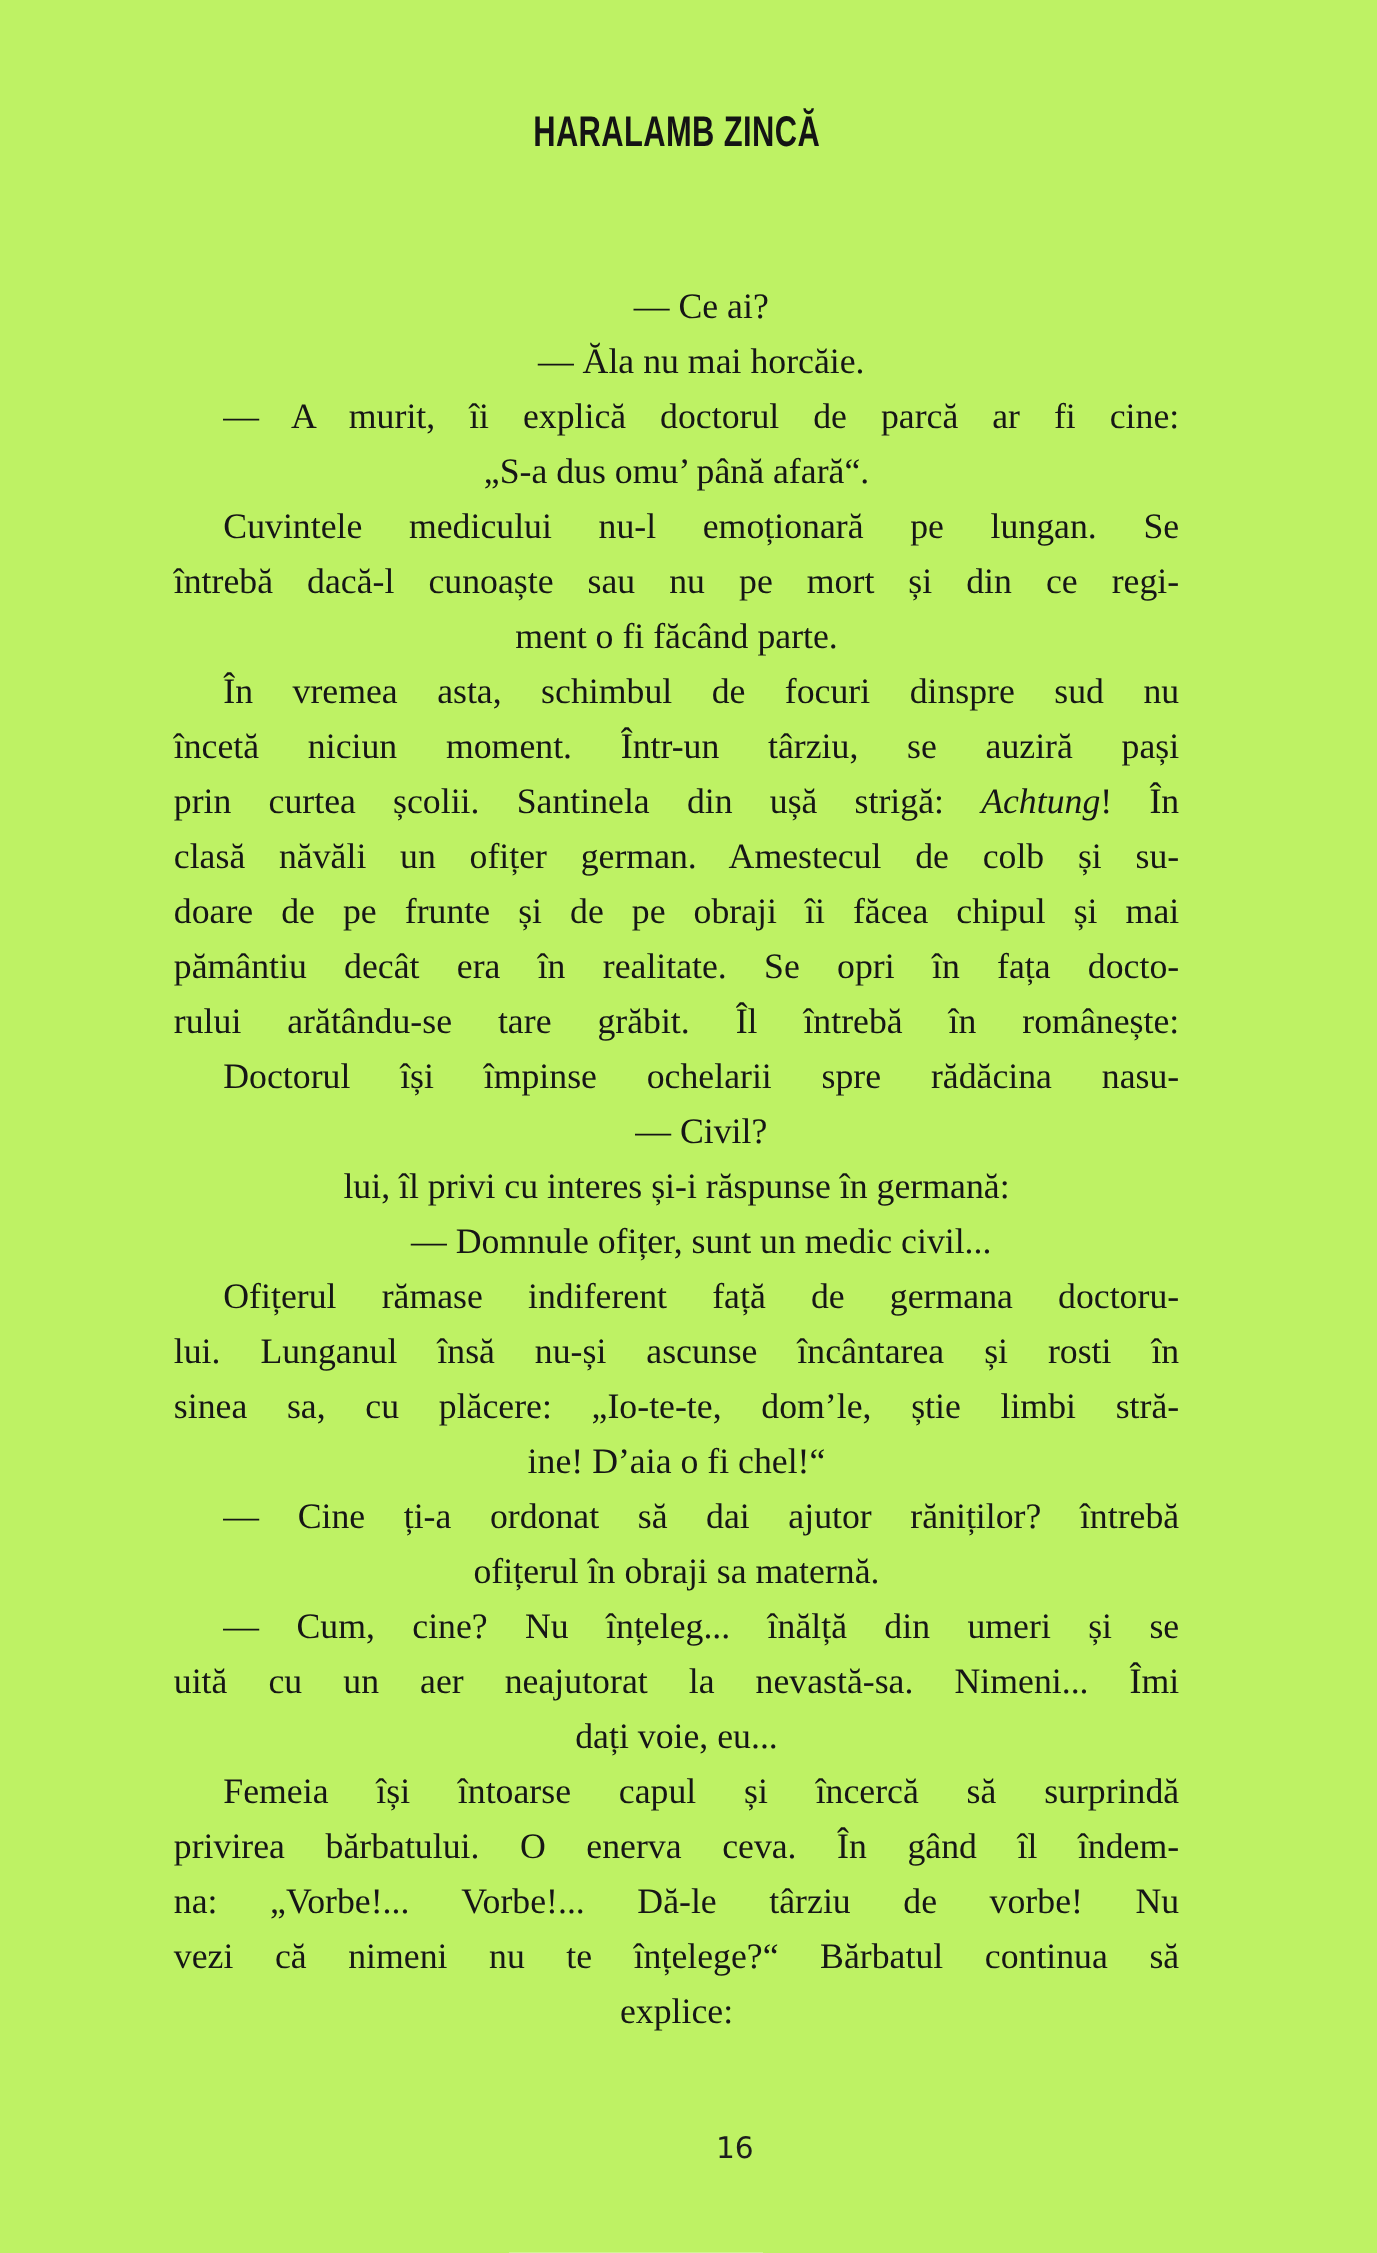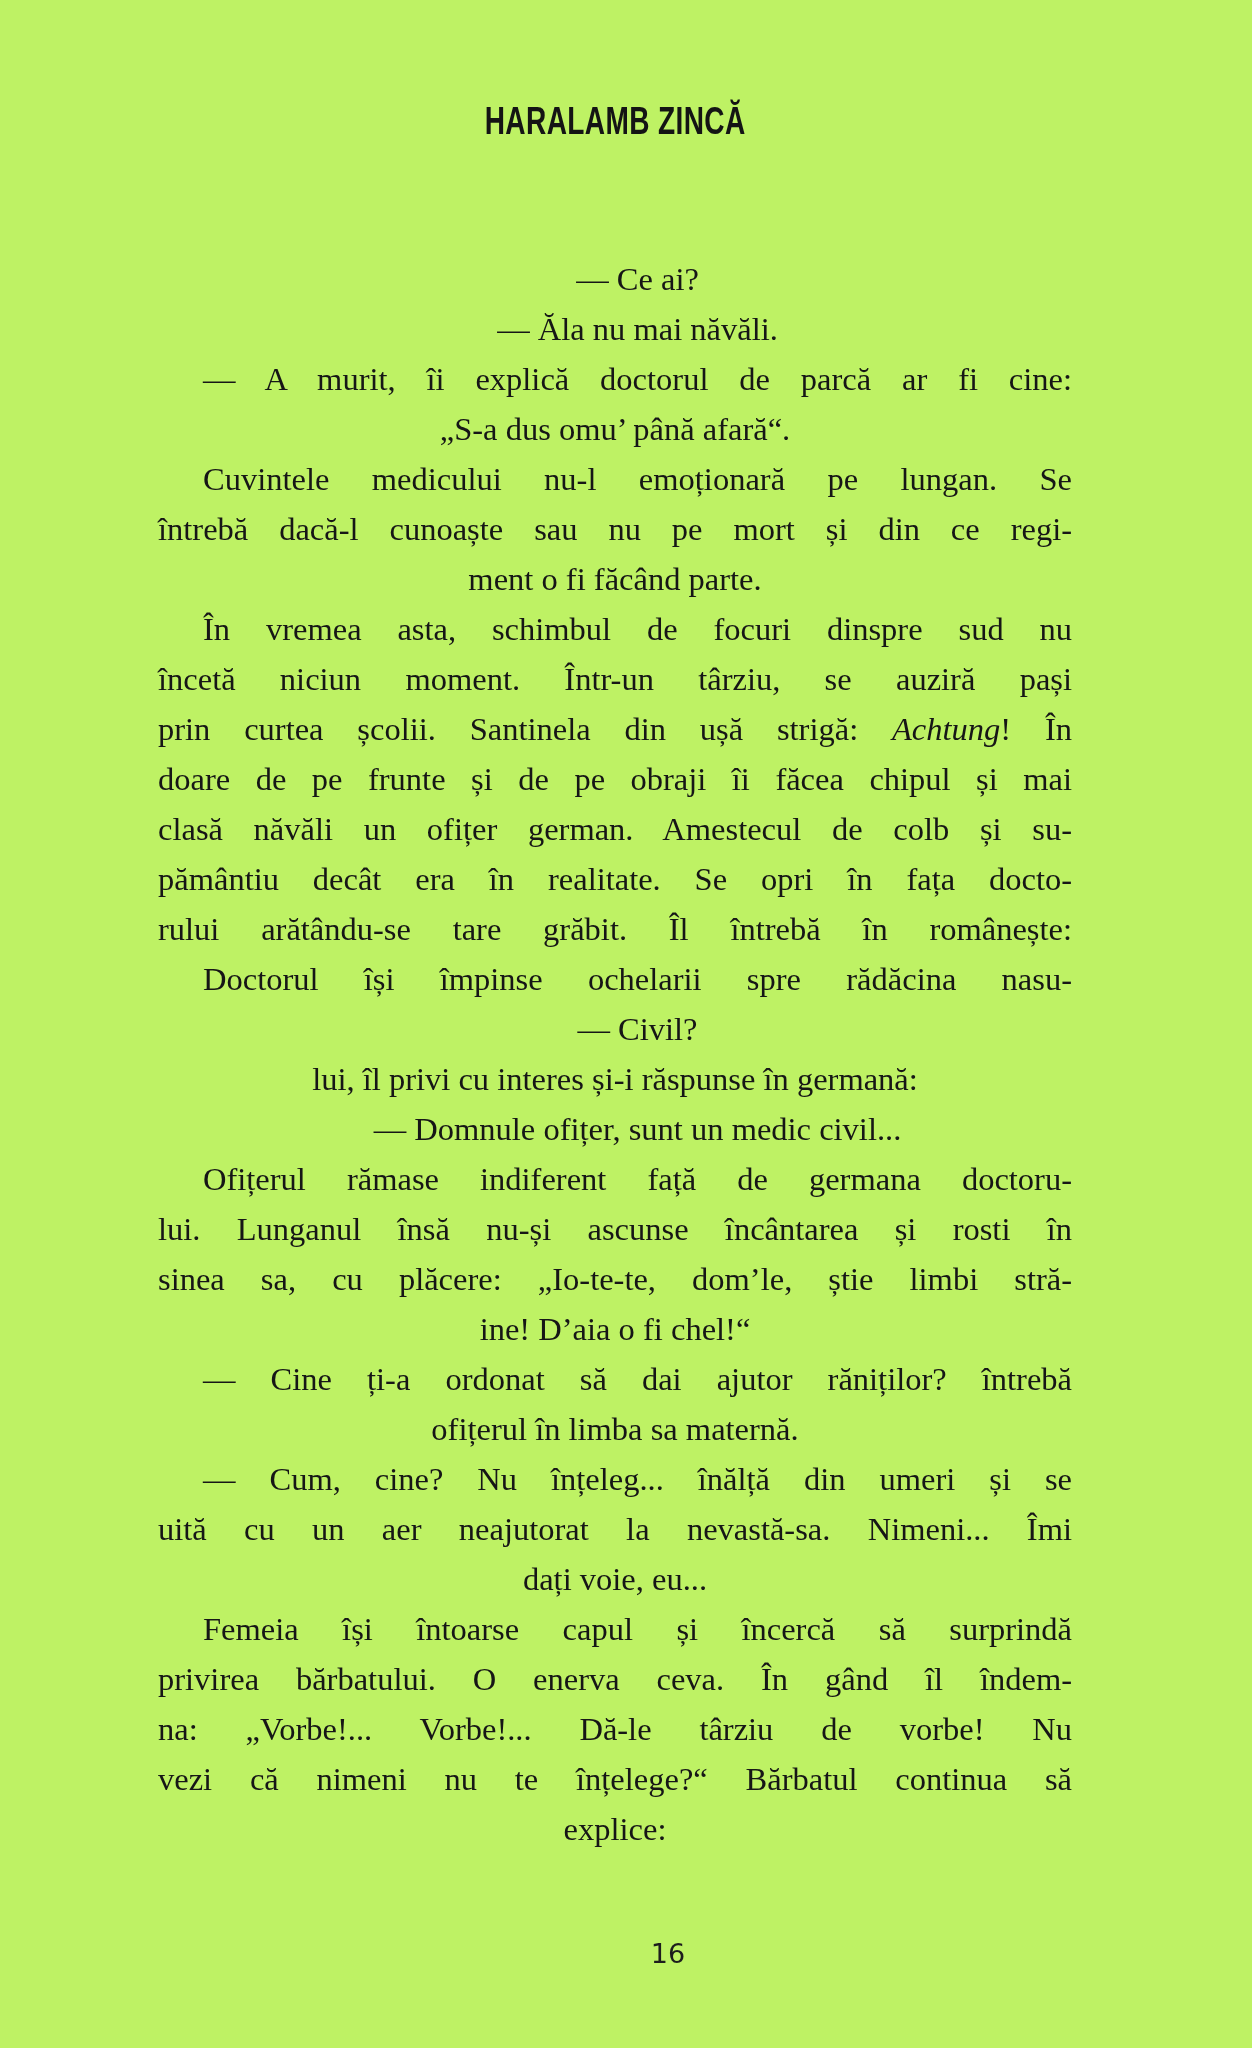--- a/index.html
+++ b/index.html
@@ -55,43 +55,43 @@
 </head>
 <body>
 
 <div class="book-page">
   <div class="running-header">
     <span class="hdr-text">HARALAMB ZINCĂ</span>
   </div>
 
   <div class="text-block">
       <div class="line ind"><span>— Ce ai?</span></div>
-      <div class="line ind"><span>— Ăla nu mai năvăli.</span></div>
+      <div class="line ind"><span>— Ăla nu mai horcăie.</span></div>
       <div class="line just ind"><span>— A murit, îi explică doctorul de parcă ar fi cine:</span></div>
       <div class="line"><span>„S-a dus omu’ până afară“.</span></div>
       <div class="line just ind"><span>Cuvintele medicului nu-l emoționară pe lungan. Se</span></div>
       <div class="line just"><span>întrebă dacă-l cunoaște sau nu pe mort și din ce regi-</span></div>
       <div class="line"><span>ment o fi făcând parte.</span></div>
       <div class="line just ind"><span>În vremea asta, schimbul de focuri dinspre sud nu</span></div>
       <div class="line just"><span>încetă niciun moment. Într-un târziu, se auziră pași</span></div>
       <div class="line just"><span>prin curtea școlii. Santinela din ușă strigă: </span><i>Achtung</i><span>! În</span></div>
+      <div class="line just"><span>clasă năvăli un ofițer german. Amestecul de colb și su-</span></div>
       <div class="line just"><span>doare de pe frunte și de pe obraji îi făcea chipul și mai</span></div>
-      <div class="line just"><span>clasă năvăli un ofițer german. Amestecul de colb și su-</span></div>
       <div class="line just"><span>pământiu decât era în realitate. Se opri în fața docto-</span></div>
       <div class="line just"><span>rului arătându-se tare grăbit. Îl întrebă în românește:</span></div>
       <div class="line just ind"><span>Doctorul își împinse ochelarii spre rădăcina nasu-</span></div>
       <div class="line ind"><span>— Civil?</span></div>
       <div class="line"><span>lui, îl privi cu interes și-i răspunse în germană:</span></div>
       <div class="line ind"><span>— Domnule ofițer, sunt un medic civil...</span></div>
       <div class="line just ind"><span>Ofițerul rămase indiferent față de germana doctoru-</span></div>
       <div class="line just"><span>lui. Lunganul însă nu-și ascunse încântarea și rosti în</span></div>
       <div class="line just"><span>sinea sa, cu plăcere: „Io-te-te, dom’le, știe limbi stră-</span></div>
       <div class="line"><span>ine! D’aia o fi chel!“</span></div>
       <div class="line just ind"><span>— Cine ți-a ordonat să dai ajutor răniților? întrebă</span></div>
-      <div class="line"><span>ofițerul în limba sa maternă.</span></div>
+      <div class="line"><span>ofițerul în obraji sa maternă.</span></div>
       <div class="line just ind"><span>— Cum, cine? Nu înțeleg... înălță din umeri și se</span></div>
       <div class="line just"><span>uită cu un aer neajutorat la nevastă-sa. Nimeni... Îmi</span></div>
       <div class="line"><span>dați voie, eu...</span></div>
       <div class="line just ind"><span>Femeia își întoarse capul și încercă să surprindă</span></div>
       <div class="line just"><span>privirea bărbatului. O enerva ceva. În gând îl îndem-</span></div>
       <div class="line just"><span>na: „Vorbe!... Vorbe!... Dă-le târziu de vorbe! Nu</span></div>
       <div class="line just"><span>vezi că nimeni nu te înțelege?“ Bărbatul continua să</span></div>
       <div class="line"><span>explice:</span></div>
     </div>
 

